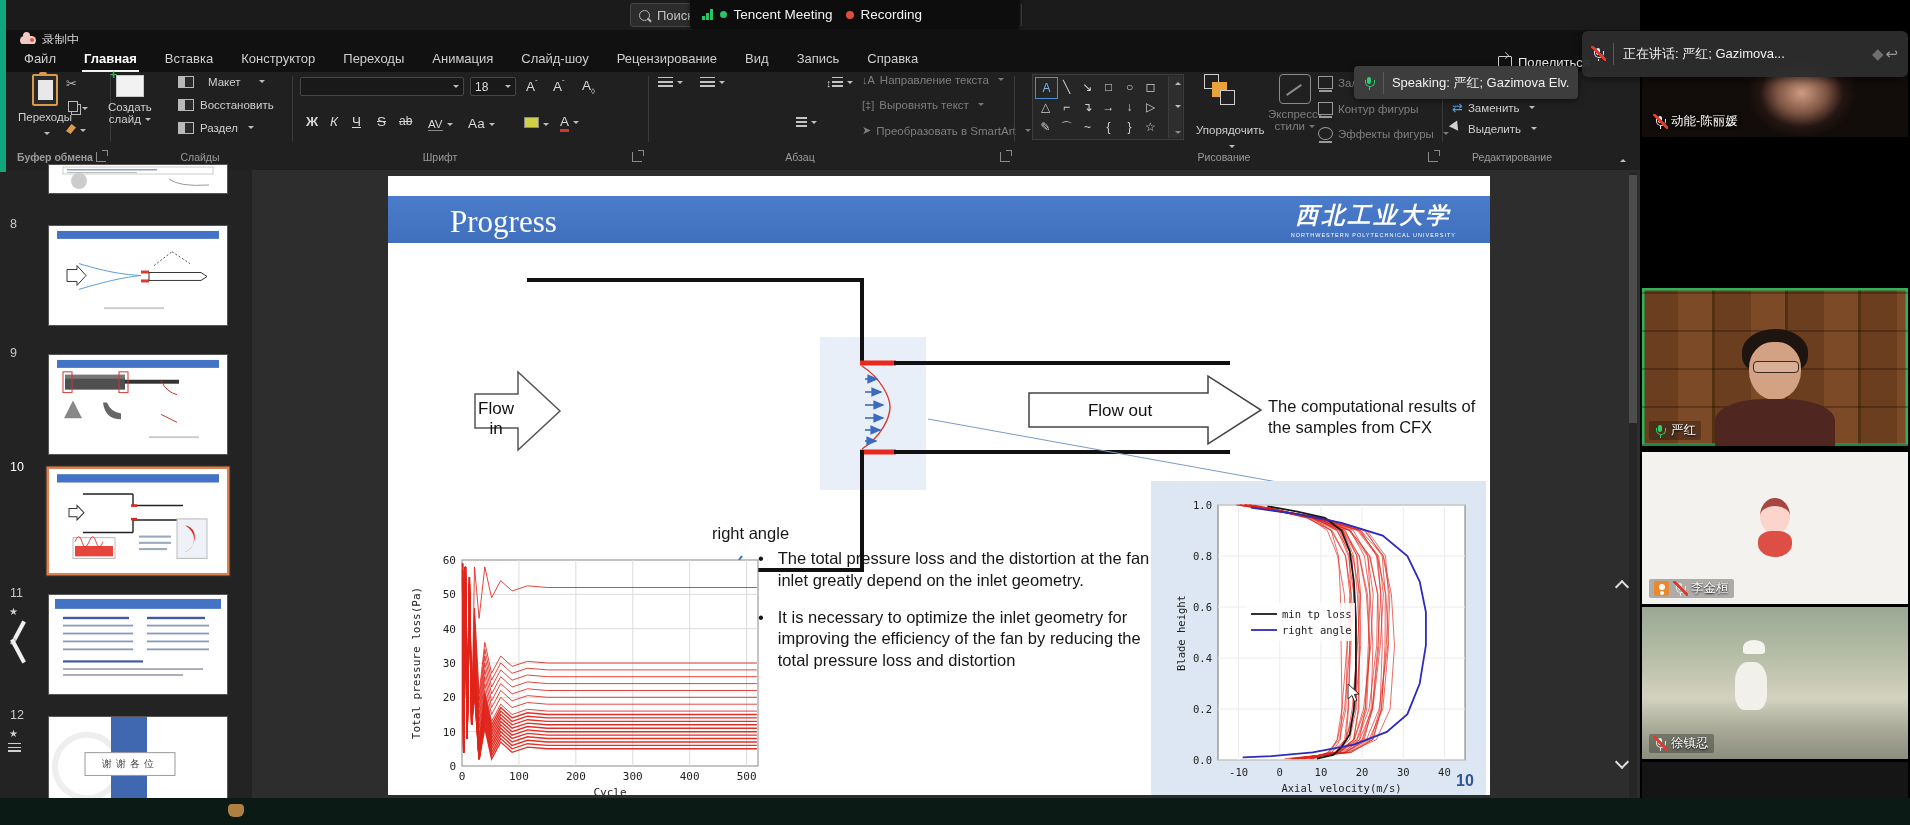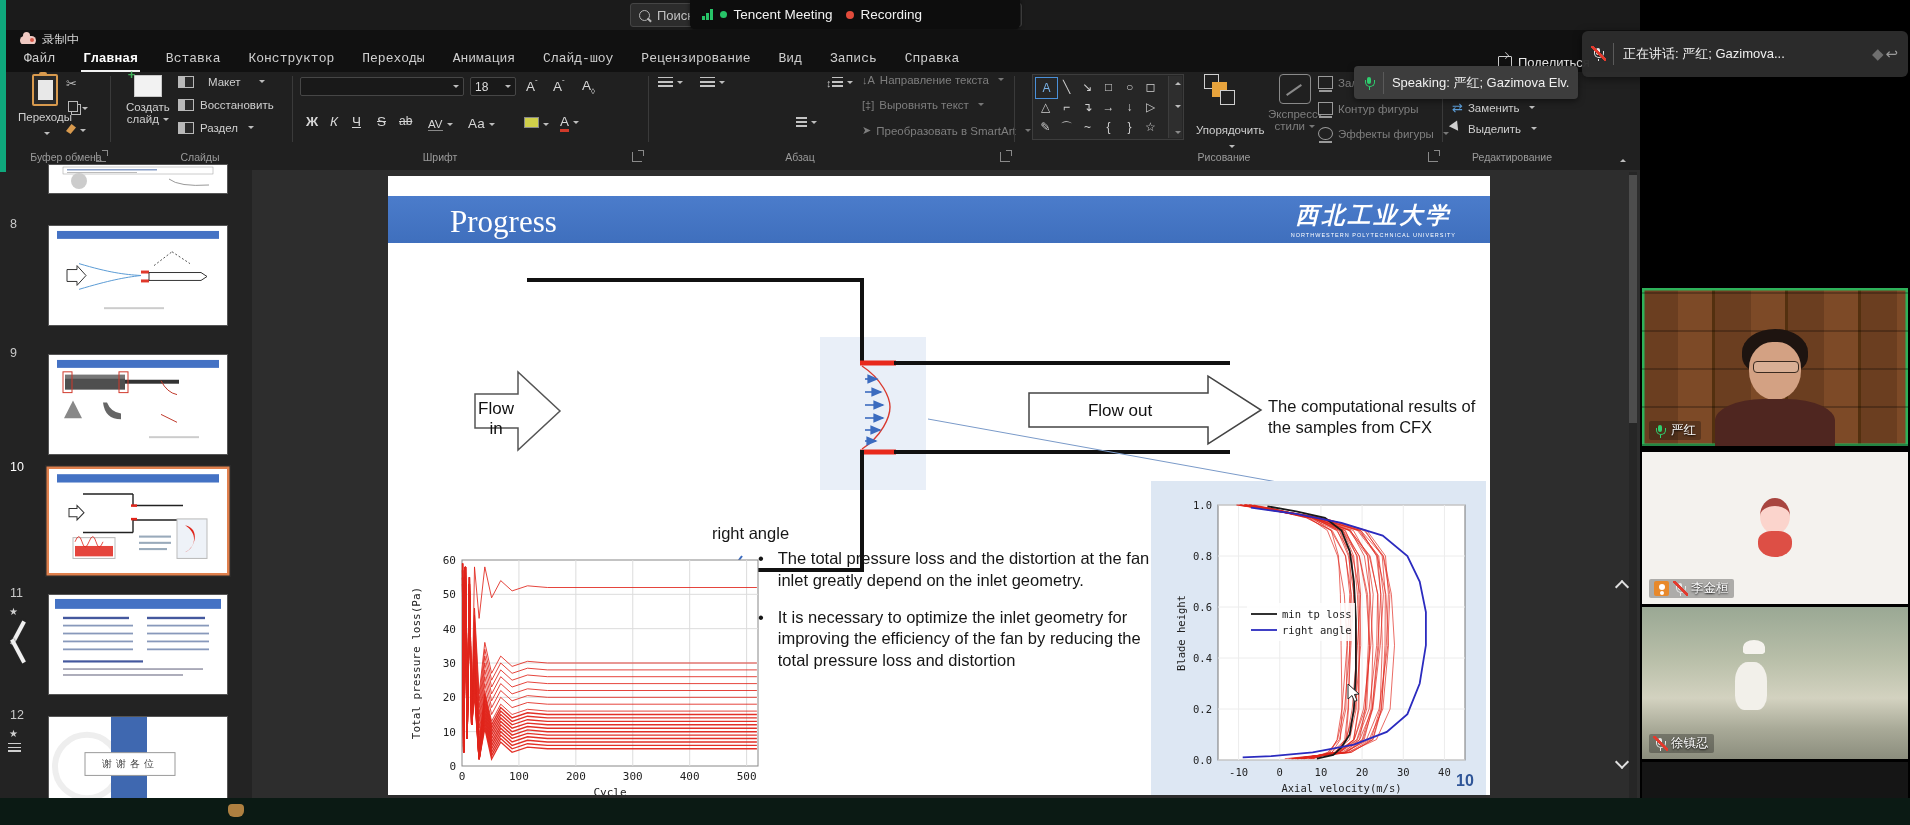--- a/index.html
+++ b/index.html
@@ -2,21 +2,21 @@
 <html><head>
 <meta charset="utf-8">
 <style>
   html,body{margin:0;padding:0;background:#000;}
   #stage{position:relative;width:1910px;height:825px;background:#1b1b1b;overflow:hidden;
          font-family:"Liberation Sans","DejaVu Sans",sans-serif;color:#ddd;}
   .abs{position:absolute;}
   
   #titlebar{left:0;top:0;width:1910px;height:30px;background:#060606;}
   #subrow{left:0;top:30px;width:1910px;height:18px;background:#111;}
-  #tabsrow{left:0;top:44px;width:1640px;height:28px;background:#111;font-family:Liberation Mono, monospace;}
+  #tabsrow{left:0;top:44px;width:1640px;height:28px;background:#111;}
   .qat{display:flex;align-items:center;gap:14px;position:absolute;left:16px;top:6px;}
   .qicon{width:14px;height:14px;position:relative;display:inline-block;}
   .floppy{border:1.5px solid #cfcfcf;border-radius:2px;}
   .floppy:after{content:"";position:absolute;left:2px;top:0;width:6px;height:4px;background:#cfcfcf;}
   .arc{width:9px;height:9px;border:1.6px solid #cfcfcf;border-radius:50%;border-right-color:transparent;}
   .arc.r{transform:scaleX(-1);}
   .arc:after{content:"";position:absolute;left:-2px;top:-2px;border:3px solid transparent;border-bottom-color:#cfcfcf;transform:rotate(40deg);}
   .present{width:13px;height:9px;border:1.4px solid #cfcfcf;margin-top:2px;}
   .present:after{content:"";position:absolute;left:4px;top:4px;border:3px solid transparent;border-left:4px solid #cfcfcf;}
   .morebar{width:9px;height:2px;background:#cfcfcf;margin-top:3px;}
@@ -210,21 +210,21 @@
     </div>
     <div class="abs" style="left:66px;top:4px;color:#b9b9b9;font-size:13px">✂</div>
     <div class="abs" style="left:68px;top:26px">
       <span style="display:inline-block;width:8px;height:9px;border:1.2px solid #b9b9b9;box-shadow:3px 3px 0 -1px #202020,3px 3px 0 0 #b9b9b9"></span><span class="crt"></span>
     </div>
     <div class="abs" style="left:66px;top:48px">
       <span style="display:inline-block;width:10px;height:10px;background:#d89a4e;clip-path:polygon(0 70%,55% 0,100% 35%,45% 100%)"></span><span class="crt"></span>
     </div>
     <div class="vdiv" style="left:110px"></div>
 
-    <div class="abs" style="left:126px;top:3px">
+    <div class="abs" style="left:108px;top:3px">
       <span class="sheeticon" style="display:block;margin:0 auto"></span>
       <div class="rtext" style="text-align:center;margin-top:4px">Создать</div>
       <div class="rtext" style="text-align:center"><span>слайд</span><span class="crt"></span></div>
     </div>
     <div class="abs" style="left:178px;top:4px;display:flex;gap:14px;align-items:center">
       <span class="winic"></span>
         <span class="rtext">Макет</span>
         <span class="crt"></span>
     </div>
     <div class="abs" style="left:178px;top:27px;display:flex;gap:6px;align-items:center">
@@ -360,21 +360,21 @@
         <span class="rtext">Заменить</span>
         <span class="crt"></span>
     </div>
     <div class="abs" style="left:1452px;top:50px;display:flex;gap:6px;align-items:center">
       <span class="cursoric"></span>
         <span class="rtext">Выделить</span>
         <span class="crt"></span>
     </div>
 
     <div id="grouplabels">
-        <span class="rlabel" style="left: 66px;">Буфер обмена</span>
+        <span class="rlabel" style="left: 55px; font-weight: bold;">Буфер обмена</span>
         <span class="rlabel" style="left: 200px;">Слайды</span>
         <span class="rlabel" style="left: 440px;">Шрифт</span>
         <span class="rlabel" style="left: 800px;">Абзац</span>
         <span class="rlabel" style="left: 1224px;">Рисование</span>
         <span class="rlabel" style="left: 1512px;">Редактирование</span>
       </div>
     <span class="launcher" style="left:96px"></span>
     <span class="launcher" style="left:632px"></span>
     <span class="launcher" style="left:1000px"></span>
     <span class="launcher" style="left:1428px"></span>
@@ -638,20 +638,31 @@
       <div id="pagenum">10</div>
     </div>
   </div>
 
   <div class="abs" id="vscroll"></div>
   <div class="abs" id="vthumb"></div>
   <div class="abs chevbtn up" style="left:1613px;top:576px"></div>
   <div class="abs chevbtn down" style="left:1613px;top:738px"></div>
 
   <div class="abs" id="sidebar">
+      <div class="tile sc-blur" style="top: 33px; height: 104px;">
+        <div class="plabel">
+          <span class="mic">
+            <s></s>
+            <u></u>
+            <b></b>
+            <span class="slash"></span>
+          </span>
+          <span>动能-陈丽媛</span>
+        </div>
+      </div>
       <div class="tile sc-bookshelf speaking" style="top: 288px; height: 158px;">
         <div class="p-hair"></div>
         <div class="p-head"></div>
         <div class="p-glasses"></div>
         <div class="p-body"></div>
         <div class="plabel">
           <span class="mic green">
             <s></s>
             <u></u>
             <b></b>

